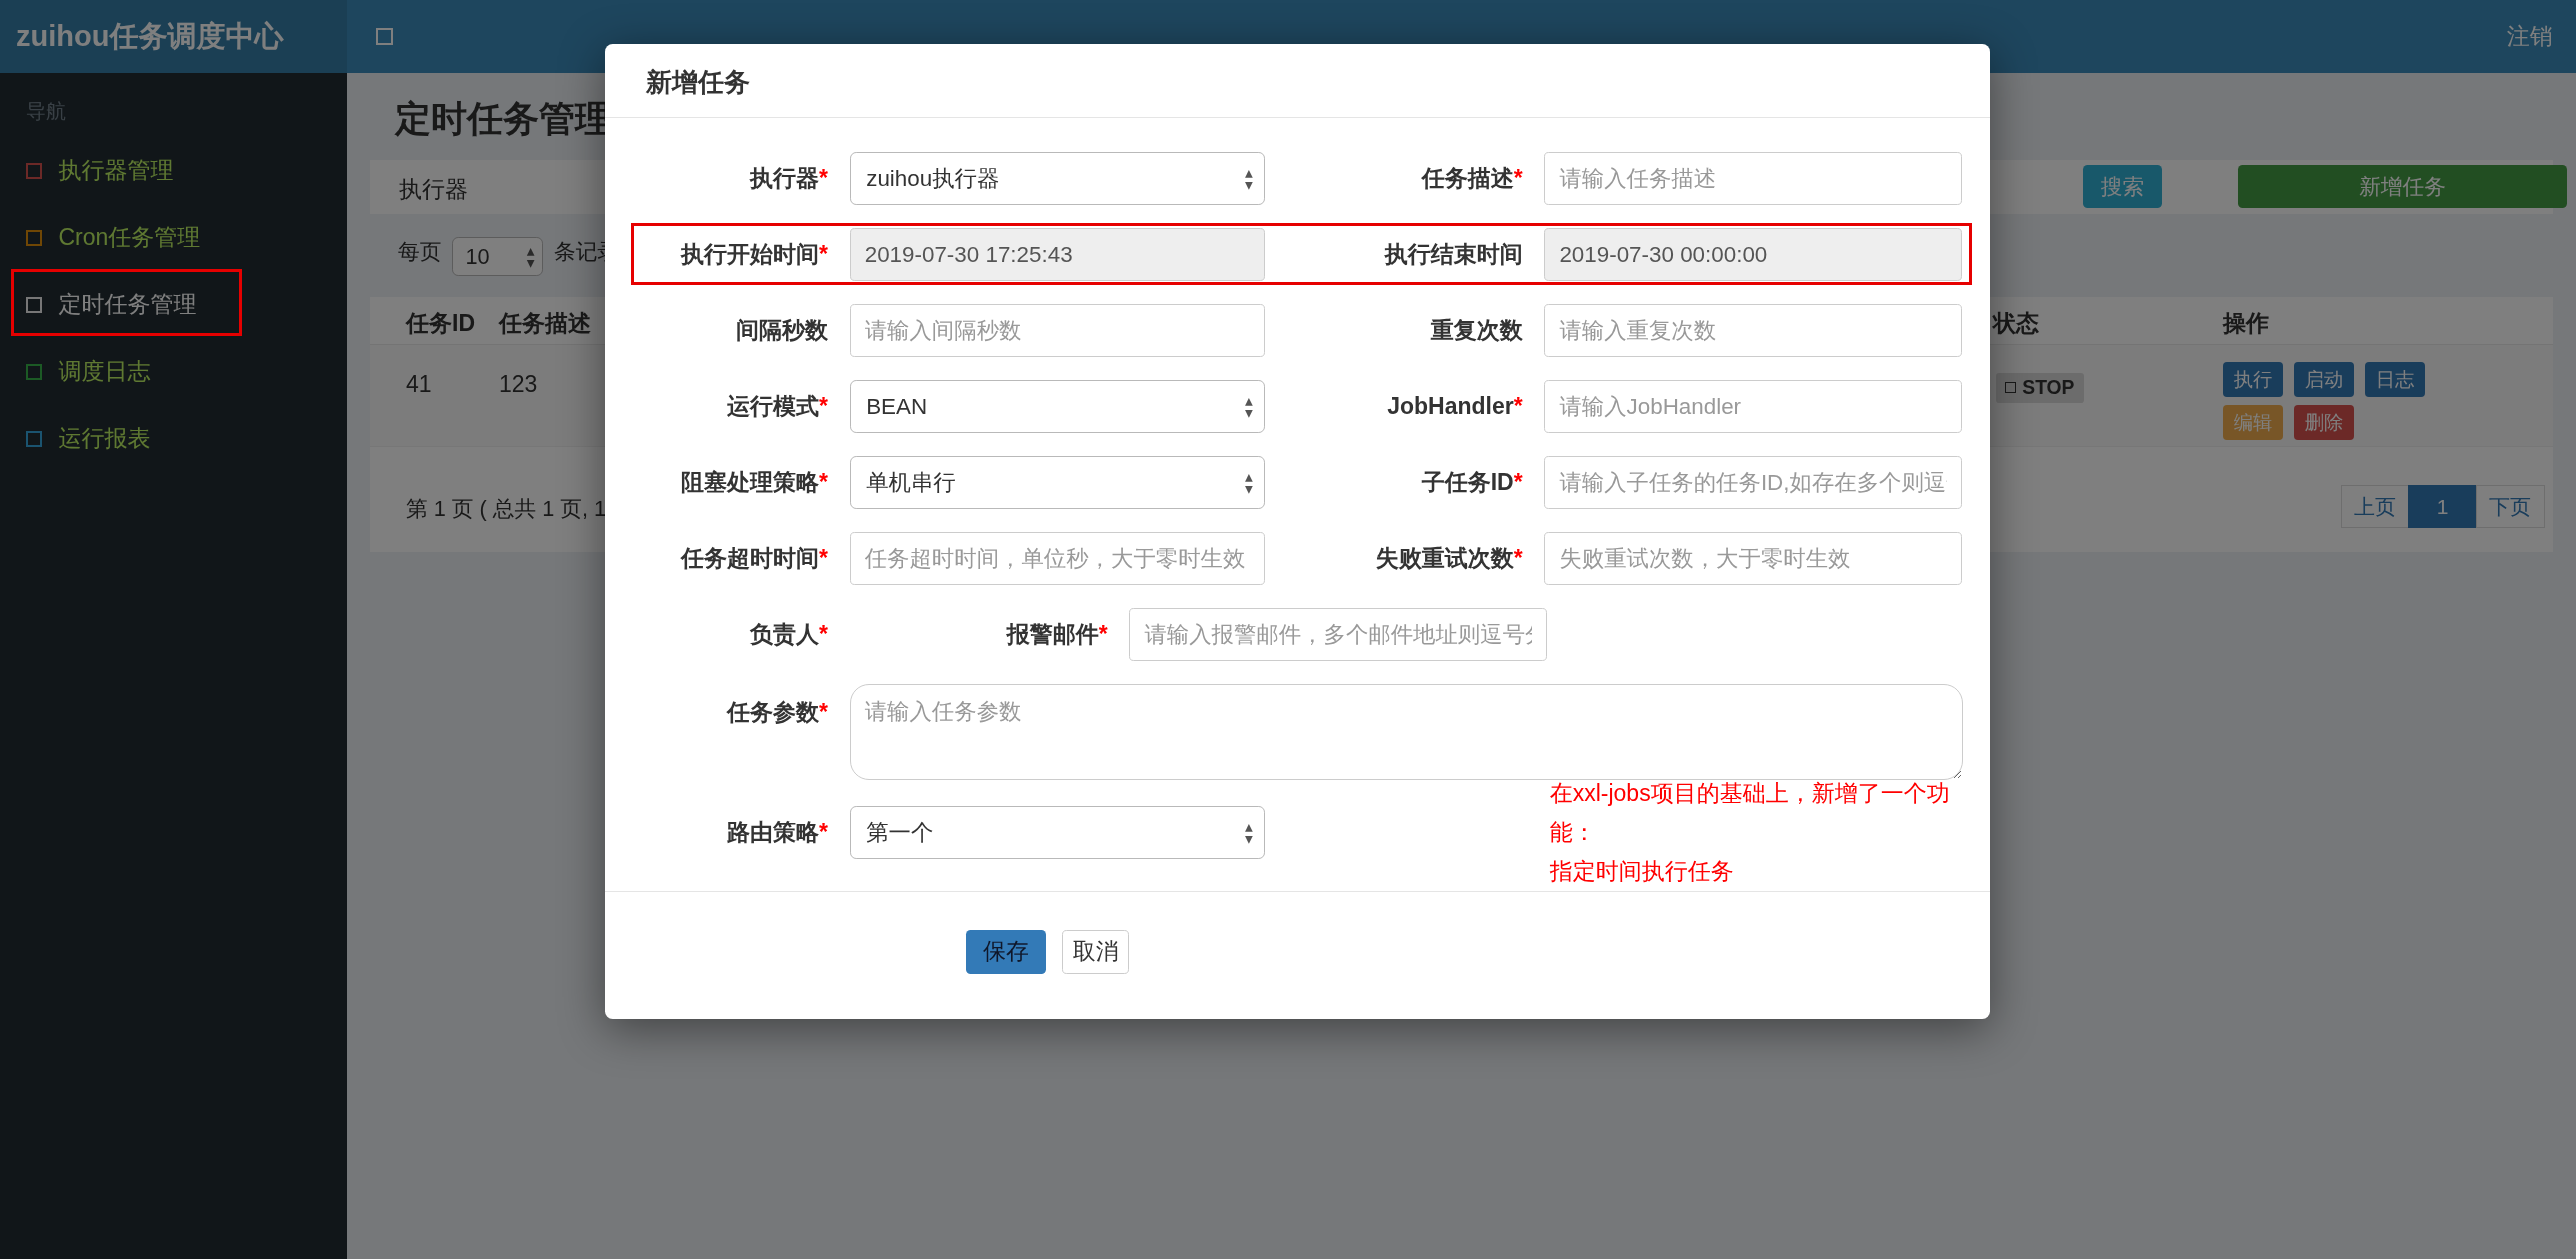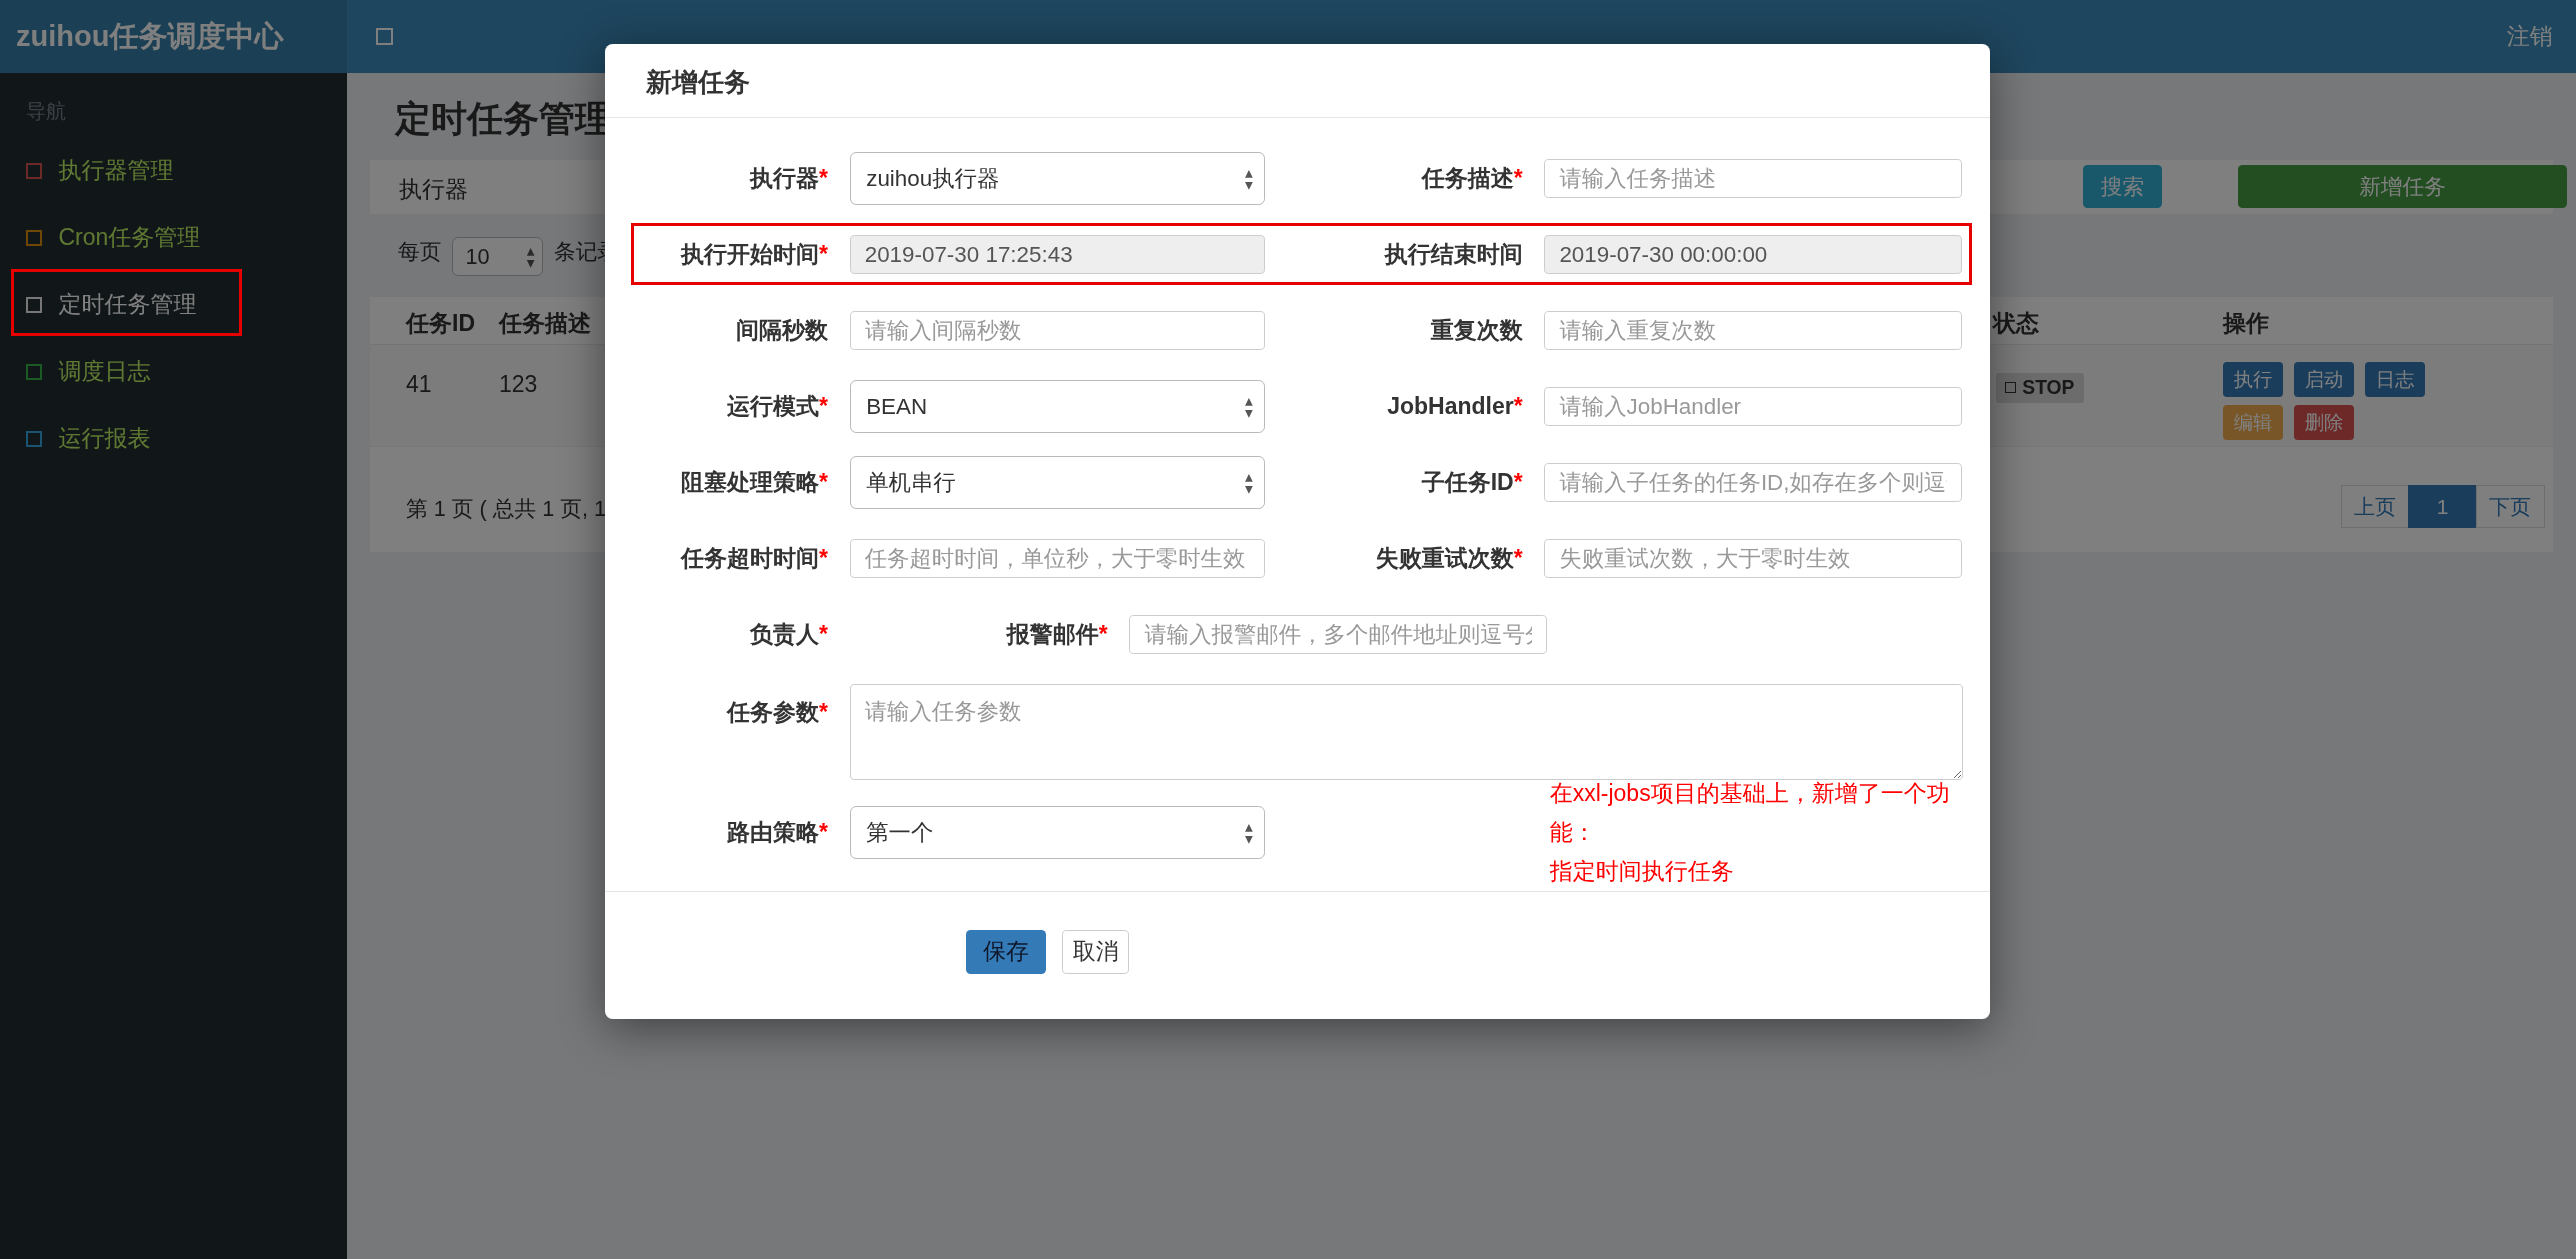--- a/index.html
+++ b/index.html
@@ -83,30 +83,30 @@
   .modal-header { padding: 23px 41px 18.6px; border-bottom: 1.5px solid #e5e5e5; }
   .modal-title { font-size: 26px; font-weight: bold; line-height: 31px; color: #333; }
   .modal-body { padding-top: 23px; }
   .form-row { display: flex; align-items: center; height: 76px; }
   .lbl { width: 223px; text-align: right; font-size: 23px; font-weight: bold; color: #333;
     margin-right: 21.7px; flex: 0 0 auto; }
   .lbl2 { width: 258px; }
   .star { color: #ff0000; }
   .ctl1 { width: 415px; flex: 0 0 auto; }
   .ctl2 { width: 418px; flex: 0 0 auto; }
-  input.txt, textarea.txt { width: 100%; height: 39px; border: 1.5px solid #cccccc; border-radius: 4.6px;
+  input.txt, textarea.txt { width: 100%; height: 53px; border: 1.5px solid #cccccc; border-radius: 4.6px;
     padding: 4px 14px; font-size: 22.4px; color: #444; font-family: inherit; background: #fff; }
   input.txt::placeholder, textarea.txt::placeholder { color: #999; }
   input.ro { background: var(--readonly-bg, #eeeeee); color: #555; }
   .selectbox { height: 53px; border: 1.5px solid #b9b9b9; border-radius: 6.2px; background: #fff;
     display: flex; align-items: center; padding: 0 10.8px 0 15.5px; font-size: 22.4px; color: #333; cursor: pointer; }
   .params-row { height: auto; align-items: flex-start; padding: 11.6px 0; }
   .params-row .lbl { padding-top: 12.4px; }
   .ctl-wide { width: 1113px; flex: 0 0 auto; }
-  textarea.txt { height: 96px; padding: 10.8px 14px; resize: both; }
+  textarea.txt { height: 96px; padding: 10.8px 14px; resize: both; border-radius: 19px; }
   .note { margin-left: 285px; color: #ff0000; font-size: 23px; line-height: 39px; }
   .modal-divider { border: none; border-top: 1.5px solid #e5e5e5; margin-top: 20px; }
   .modal-footer { padding: 38px 0 0 361px; display: flex; gap: 16.2px; }
   .btn-save { width: 80px; height: 44px; background: var(--accent-blue, #337ab7); color: #0f172a;
     border: none; border-radius: 4.6px; font-size: 23px; cursor: pointer; font-family: inherit; }
   .btn-cancel { width: 67px; height: 44px; background: #fff; color: #333;
     border: 1.5px solid #cccccc; border-radius: 4.6px; font-size: 23px; cursor: pointer; font-family: inherit; }
   
   .annotation { position: absolute; border: 3.1px solid var(--annotation-red, #e60000);
     z-index: 40; pointer-events: none; }

